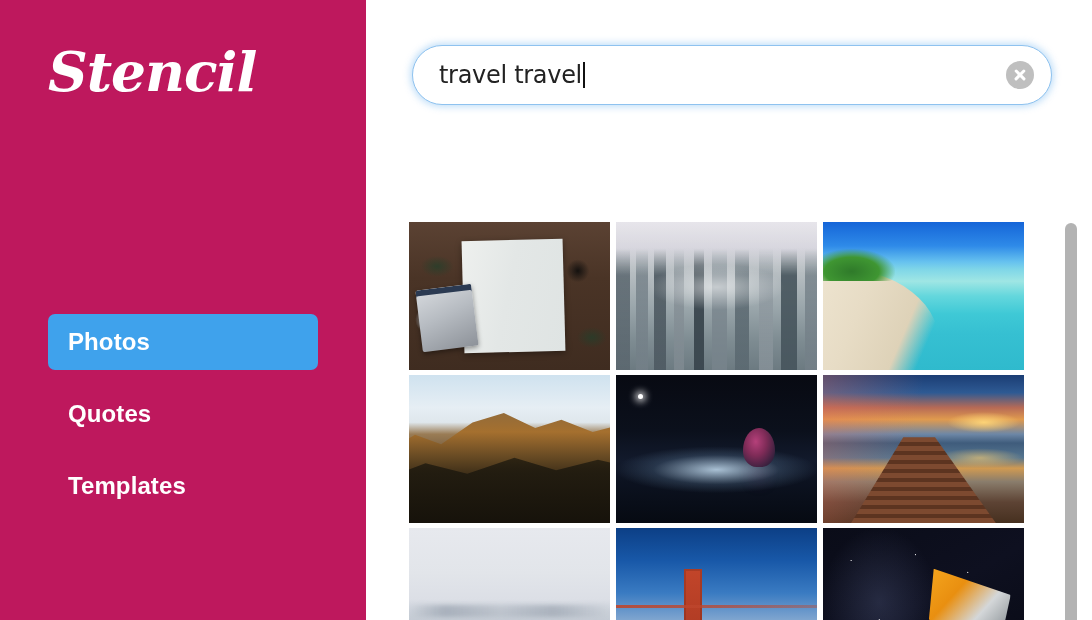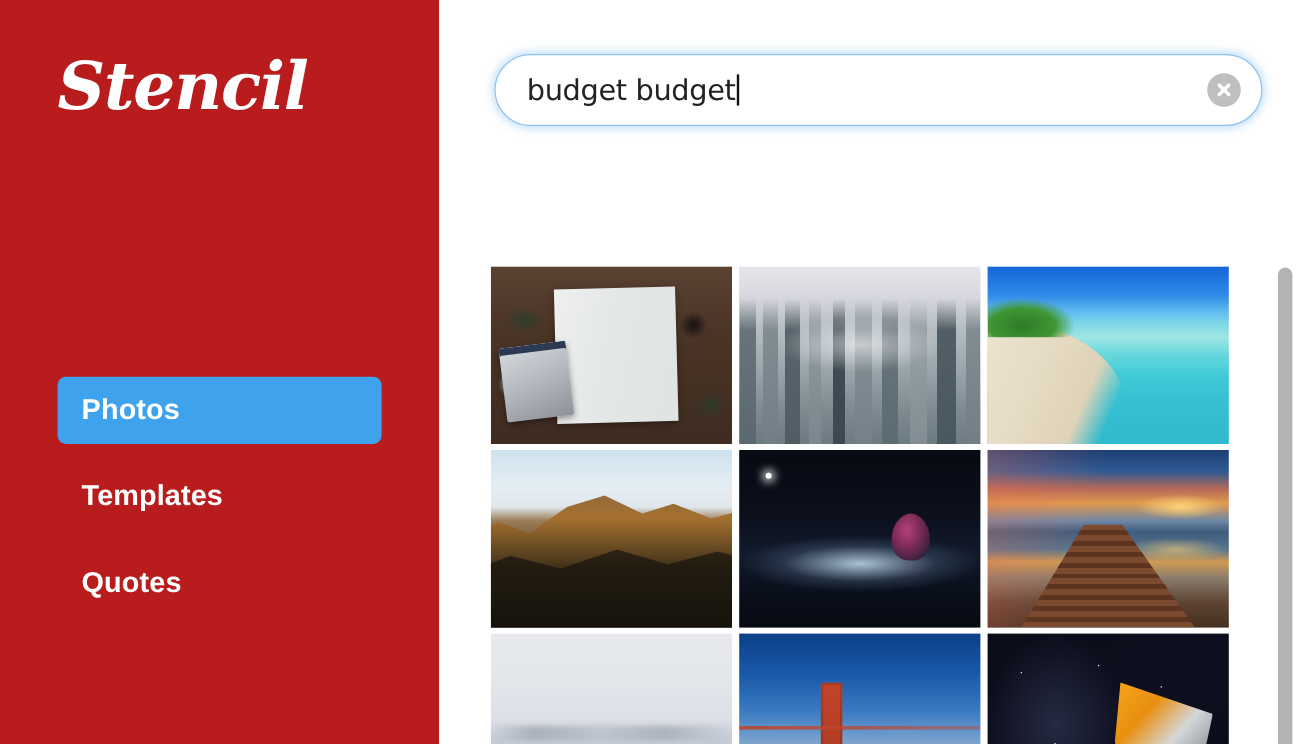--- a/index.html
+++ b/index.html
@@ -8,21 +8,21 @@
     overflow: hidden;
     background: #ffffff;
     font-family: "Liberation Sans", sans-serif;
   }
 
   .app { position: relative; width: 1092px; height: 620px; display: flex; }
 
   
   .sidebar {
     width: 366px; height: 620px;
-    background: #b91c1c;
+    background: #be185d;
     position: relative;
     flex: 0 0 366px;
   }
   .logo {
     position: absolute;
     left: 48px; top: 44px;
     color: #ffffff;
     font-family: "DejaVu Serif", serif;
     font-style: italic;
     font-weight: bold;
@@ -348,33 +348,33 @@
 <div class="app">
 
   <aside class="sidebar">
     <div class="logo">Stencil</div>
 
     <nav class="nav">
       <div class="nav-item active">
         <span>Photos</span>
       </div>
       <div class="nav-item">
-        <span>Templates</span>
+        <span>Quotes</span>
       </div>
       <div class="nav-item">
-        <span>Quotes</span>
+        <span>Templates</span>
       </div>
     </nav>
   </aside>
 
   <main class="main">
 
     <div class="search-wrap">
       <div class="search-box">
-        <span class="search-input-txt"><span>budget budget</span><span class="caret"></span></span>
+        <span class="search-input-txt"><span>travel travel</span><span class="caret"></span></span>
         <span class="clear-btn"></span>
       </div>
     </div>
 
 
     <div class="grid">
       <div class="tile ph-flatlay" title="Overhead flat-lay of hands planning a trip with a paper map, laptop and camera on a wooden desk"></div>
       <div class="tile ph-city" title="Misty aerial view of a dense city skyline with skyscrapers"></div>
       <div class="tile ph-beach" title="Tropical beach with white sand and turquoise water under a blue sky"></div>
       <div class="tile ph-mountain" title="Autumn mountain range with orange slopes above a dark pine forest"></div>

